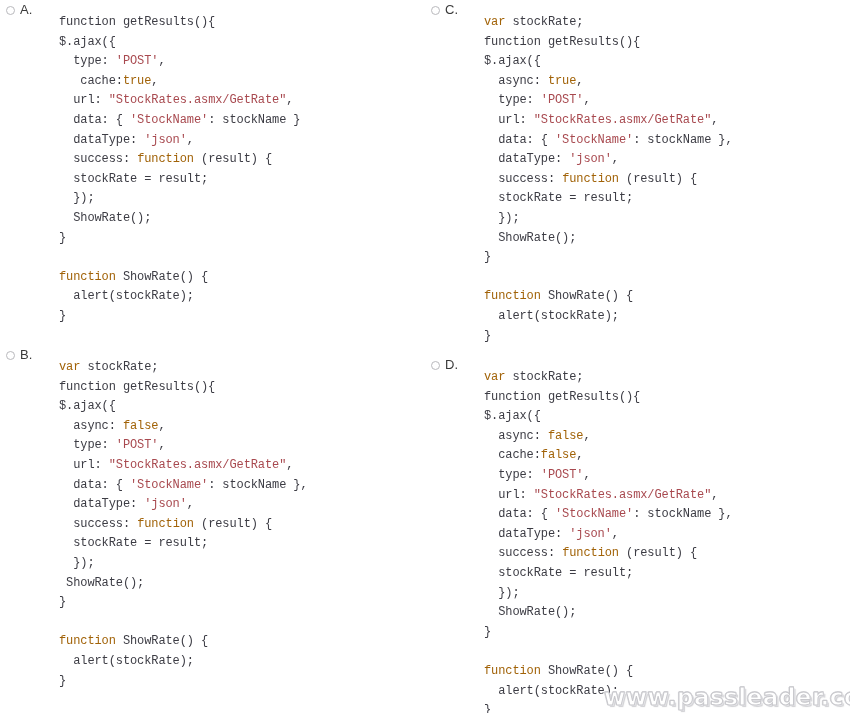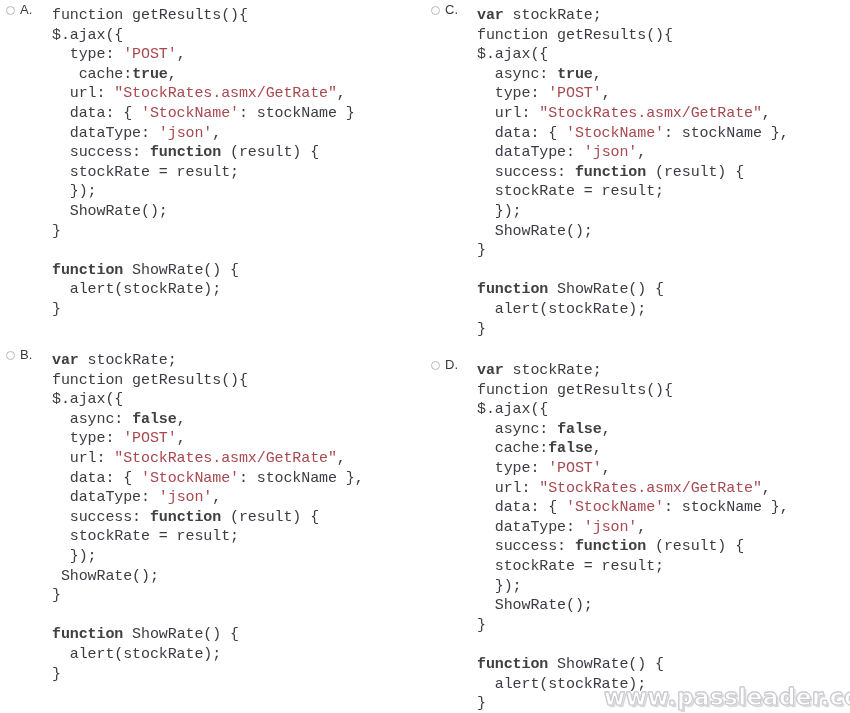--- a/index.html
+++ b/index.html
@@ -50,29 +50,29 @@
     font-size: 13px;
     line-height: 16px;
     color: #3a3a3a;
     width: 28px;
     flex: 0 0 auto;
     letter-spacing: 0.2px;
   }
 
   .code {
     font-family: "Liberation Mono", "DejaVu Sans Mono", monospace;
-    font-size: 15px;
+    font-size: 12px;
     line-height: 19.6px;
     color: #3c3c44;
     white-space: pre;
-    margin: 4px;
+    margin: 11px;
     letter-spacing: -0.1px;
   }
 
-  .code .kw   { color: #404040; font-weight: bold; }
+  .code .kw   { color: #a16207; }
   .code .str  { color: #a8494f; }
   .code .pl   { color: #3c3c44; }
 
   
   .watermark {
     position: absolute;
     left: 604px;
     top: 684px;
     font-family: "DejaVu Sans", sans-serif;
     font-size: 23px;

